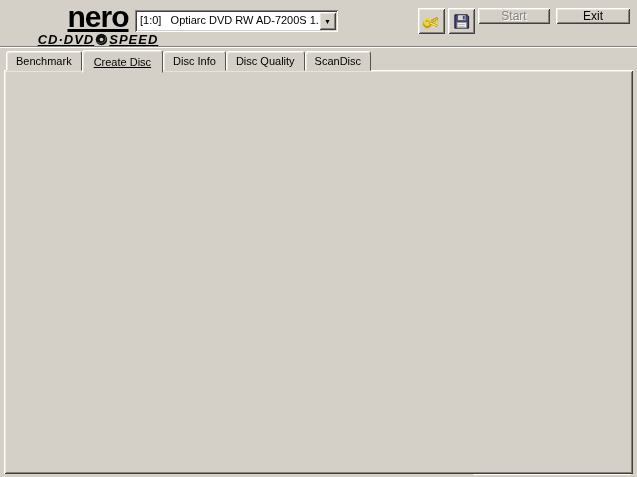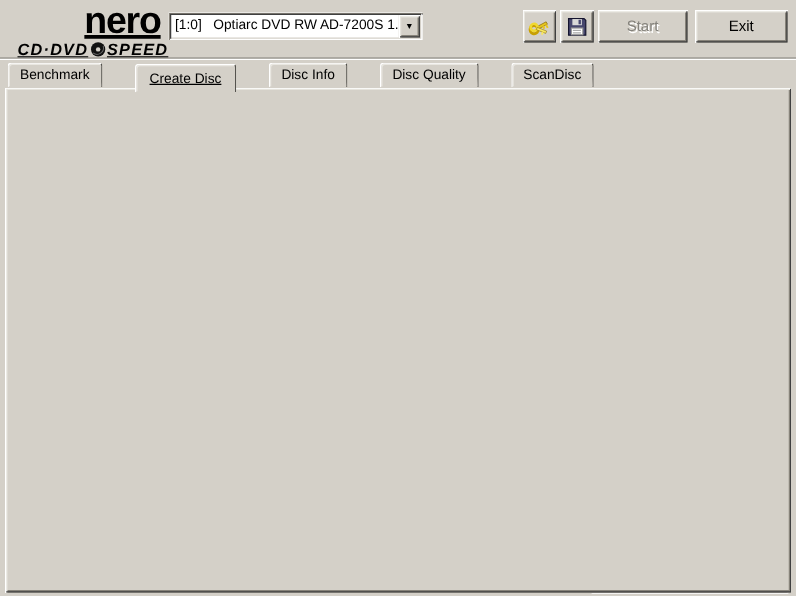--- a/index.html
+++ b/index.html
@@ -7,31 +7,31 @@
        font-family:"Liberation Sans",sans-serif;font-size:11px;color:#000;overflow:hidden;}
   .raised{box-shadow:inset 1px 1px 0 #ffffff,inset -1px -1px 0 #404040,
           inset 2px 2px 0 #e6e4dd,inset -2px -2px 0 #87837a;background:#d4d0c8;}
   .sunken{box-shadow:inset 1px 1px 0 #87837a,inset -1px -1px 0 #ffffff,
           inset 2px 2px 0 #404040,inset -2px -2px 0 #d4d0c8;}
   .abs{position:absolute;}
   
   .logo{left:14px;top:2px;width:168px;text-align:center;line-height:1;text-decoration:underline;}
   .logo .l1{font-size:30px;font-weight:bold;letter-spacing:-1px;}
   .logo .l2{font-size:13px;font-weight:bold;font-style:italic;letter-spacing:1px;
-            display:flex;align-items:center;gap:1px;margin-top:1px;}
+            display:flex;align-items:center;justify-content:center;gap:1px;margin-top:1px;}
   .combo{left:135px;top:10px;width:203px;height:22px;background:#fff;}
   .combo .txt{position:absolute;left:5px;top:4px;white-space:pre;}
   .drop-btn{position:absolute;top:2px;right:2px;bottom:2px;width:17px;
             display:flex;align-items:center;justify-content:center;font-size:7px;}
   .toolbtn{top:8px;width:27px;height:26px;display:flex;align-items:center;justify-content:center;}
-  .pushbtn{top:8px;height:26px;display:flex;align-items:center;justify-content:center;font-size:12px;}
+  .pushbtn{top:8px;height:16px;display:flex;align-items:center;justify-content:center;font-size:12px;}
   .pushbtn.disabled{color:#84827c;text-shadow:1px 1px 0 #fff;}
   .hr{left:0;top:46px;width:637px;height:0;border-top:1px solid #82807a;border-bottom:1px solid #fff;}
   
-  .tabbar{left:6px;top:50px;height:21px;display:flex;align-items:flex-start;z-index:3;gap:26px;}
+  .tabbar{left:6px;top:50px;height:21px;display:flex;align-items:center;z-index:3;}
   .tab{height:18px;padding:0 9px;display:flex;align-items:center;background:#d4d0c8;
        border:1px solid;border-color:#fff #55534e transparent #fff;
        border-radius:3px 3px 0 0;box-shadow:inset 1px 1px 0 #e9e7e1;position:relative;}
   .tab.active{height:21px;z-index:5;padding:0 11px;top:1px;text-decoration:underline;}
   .panel{left:4px;top:70px;width:629px;height:404px;z-index:1;}
   
   .plot{left:47px;top:92px;width:397px;height:283px;border:1px solid #101010;
         box-shadow:-1px -1px 0 #87837a,1px 1px 0 #ffffff;}
   .plot svg{display:block;}
   .tick{position:absolute;font-size:11px;color:#000;}

